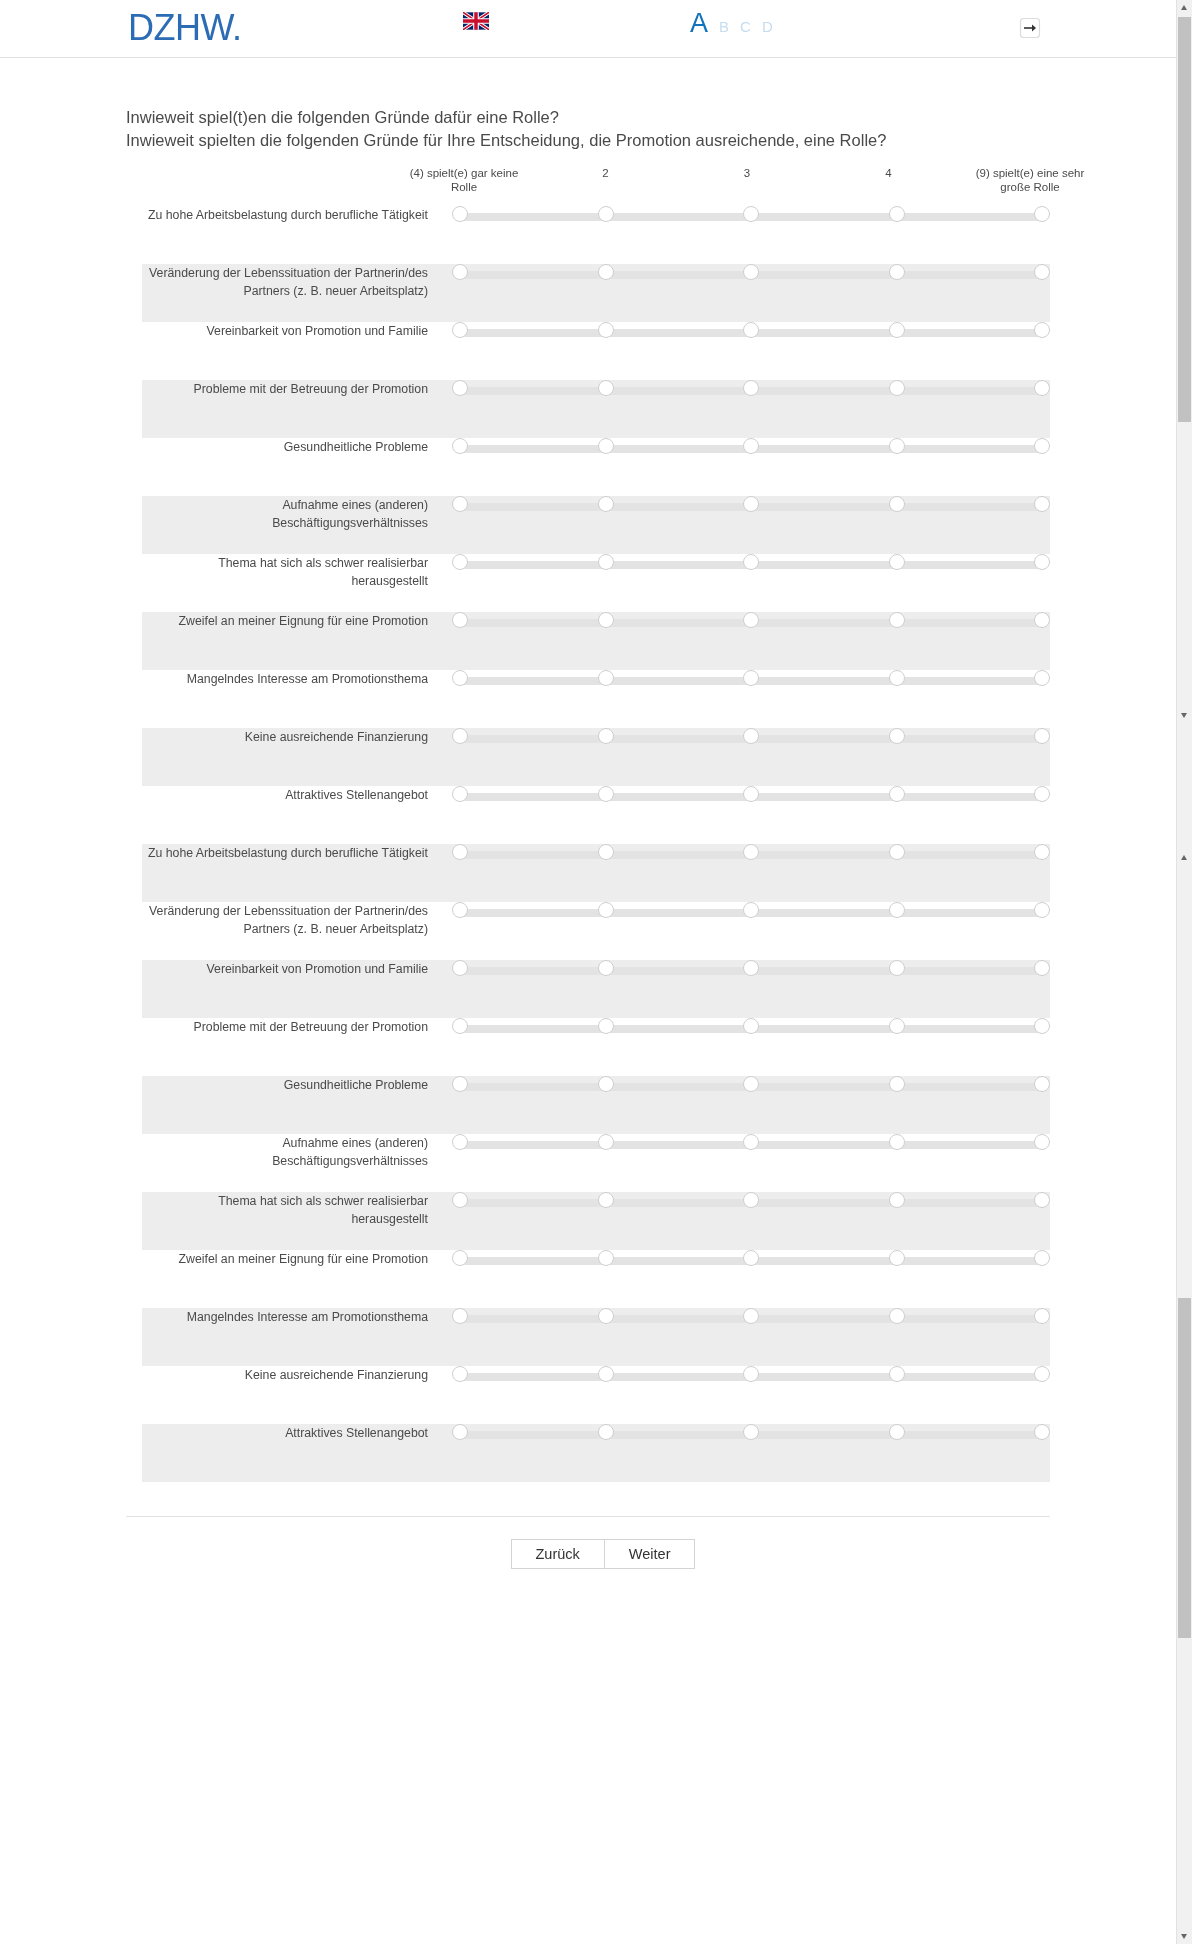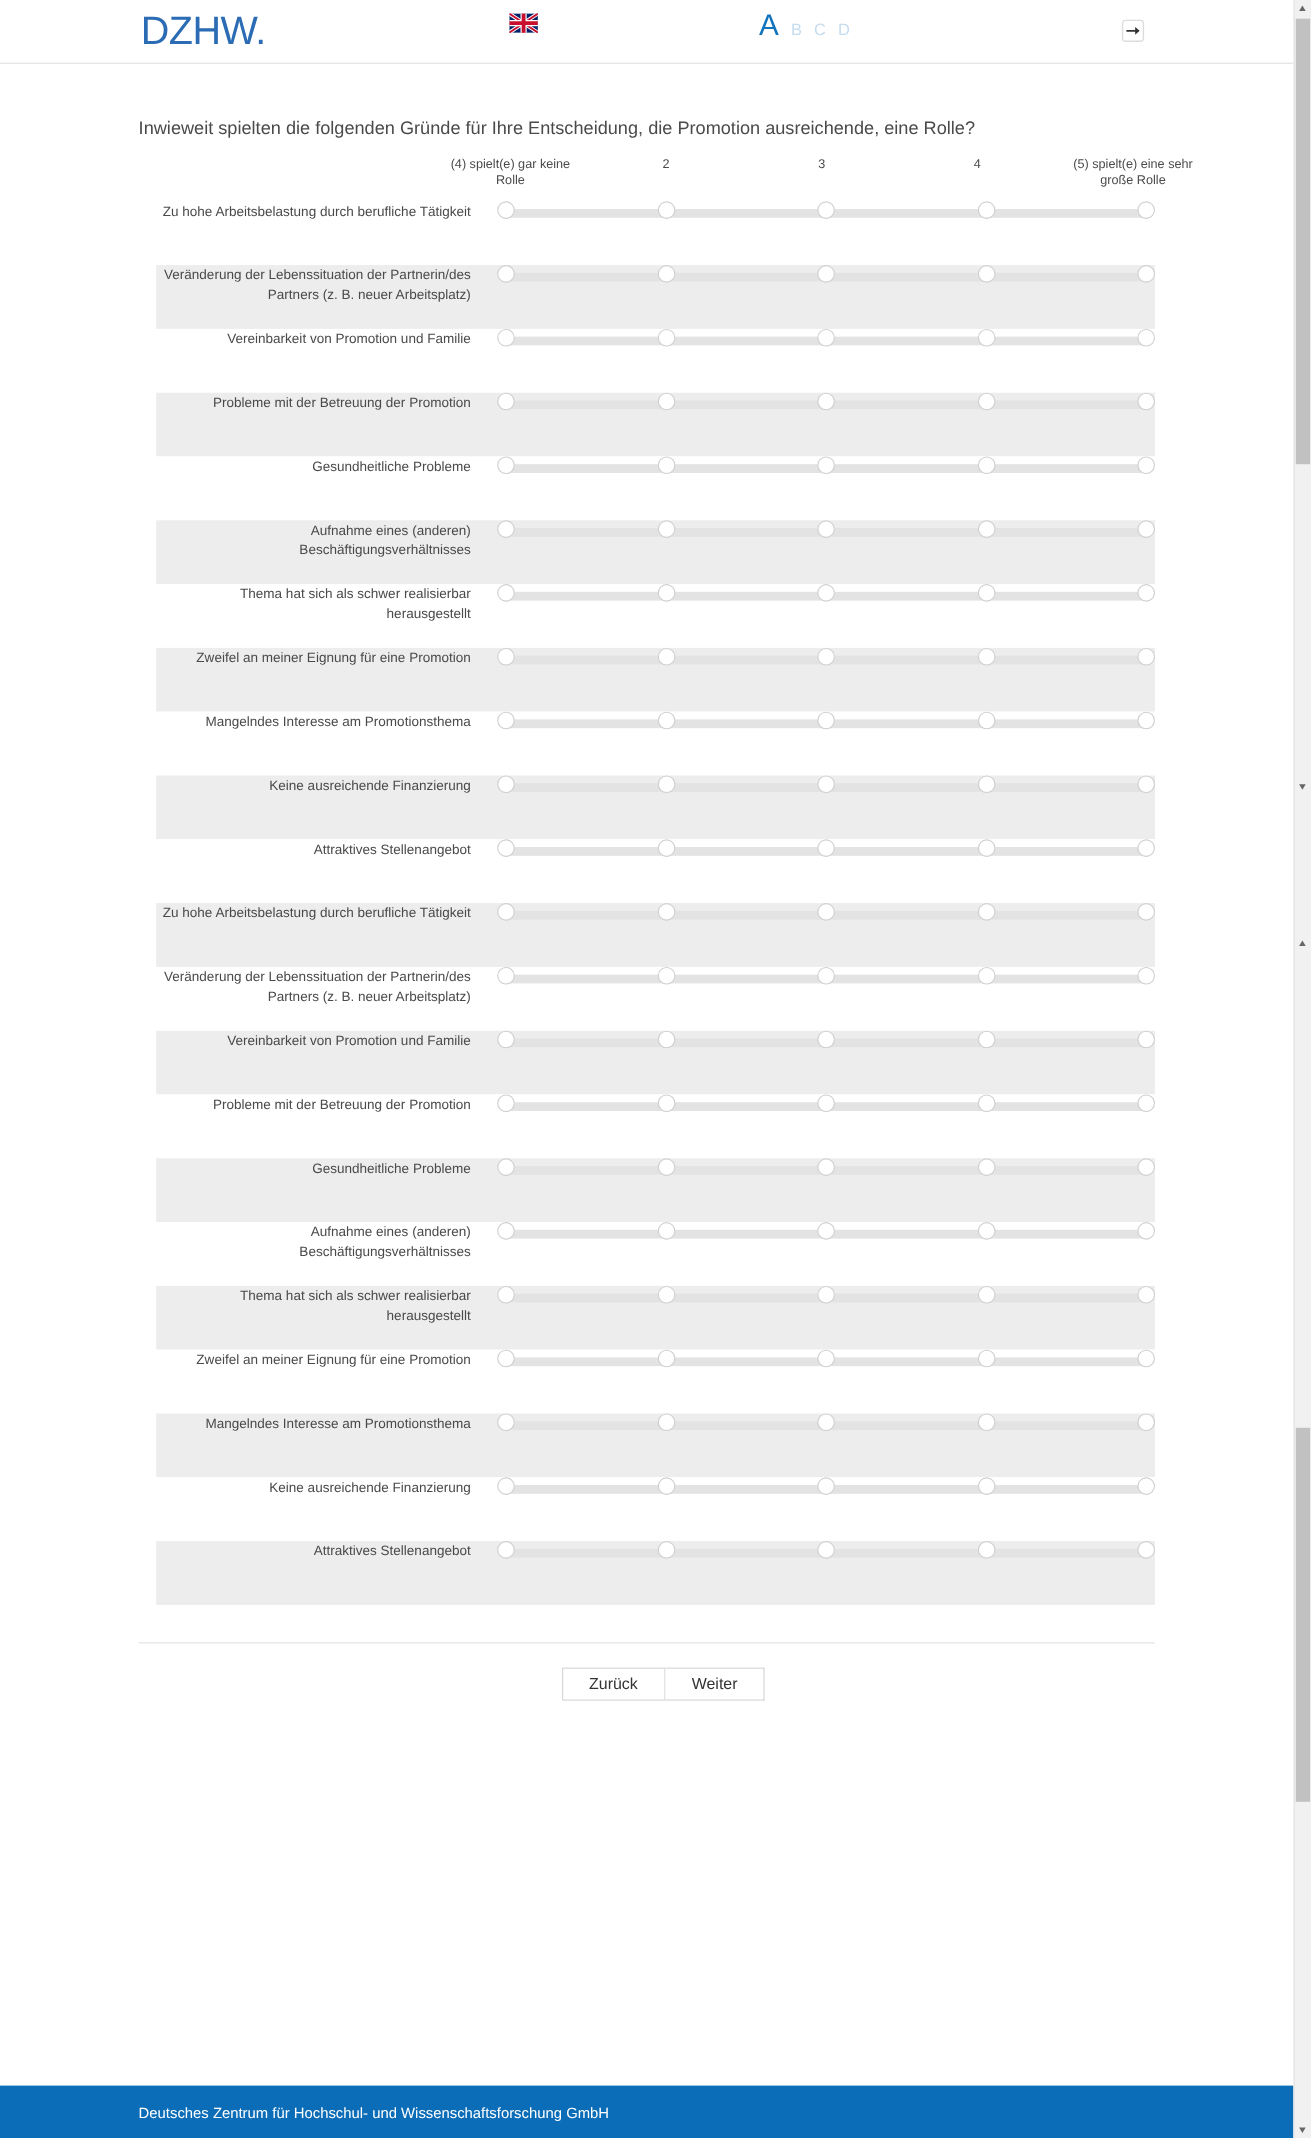--- a/index.html
+++ b/index.html
@@ -272,31 +272,32 @@
           <path d="M8 14 H19" stroke="#333" stroke-width="1.6"></path>
           <path d="M16 10.5 L20 14 L16 17.5 Z" fill="#333"></path>
         </svg>
       </div>
 
     </div>
 
     <div id="content">
 
       <div id="question-block">
+        <div class="qline">Inwieweit spiel(t)en die folgenden Gründe dafür eine Rolle?</div>
         <div class="qline">Inwieweit spielten die folgenden Gründe für Ihre Entscheidung, die Promotion ausreichende, eine Rolle?</div>
       </div>
 
       <div id="matrix">
 
         <div id="scale-header">
             <div class="sh" style="left: -60px; width: 120px;">(4) spielt(e) gar keine Rolle</div>
             <div class="sh" style="left: 81.5px; width: 120px;">2</div>
             <div class="sh" style="left: 223px; width: 120px;">3</div>
             <div class="sh" style="left: 364.5px; width: 120px;">4</div>
-            <div class="sh" style="left: 506px; width: 120px;">(5) spielt(e) eine sehr große Rolle</div>
+            <div class="sh" style="left: 506px; width: 120px;">(9) spielt(e) eine sehr große Rolle</div>
           </div>
 
         <div class="rows">
             <div class="row">
               <div class="row-label">Zu hohe Arbeitsbelastung durch berufliche Tätigkeit</div>
               <div class="row-slider">
                 <div class="track"></div>
                 <div class="handle" style="left: 8px;"></div>
                 <div class="handle" style="left: calc(25% + 4px);"></div>
                 <div class="handle" style="left: calc(50% + 0px);"></div>
@@ -541,23 +542,20 @@
 
       <div id="nav-sep"></div>
 
       <div id="nav-buttons">
         <button class="btn">Zurück</button>
         <button class="btn">Weiter</button>
       </div>
 
     </div>
 
-    <div id="footer">
-      <span>Deutsches Zentrum für Hochschul- und Wissenschaftsforschung GmbH</span>
-    </div>
 
   </div>
 
   <div id="scrollbar">
     <div id="scroll-up">
       <span class="arrow-up"></span>
     </div>
     <div id="scroll-thumb-top"></div>
     <div id="scroll-mid-down">
       <span class="arrow-down"></span>

